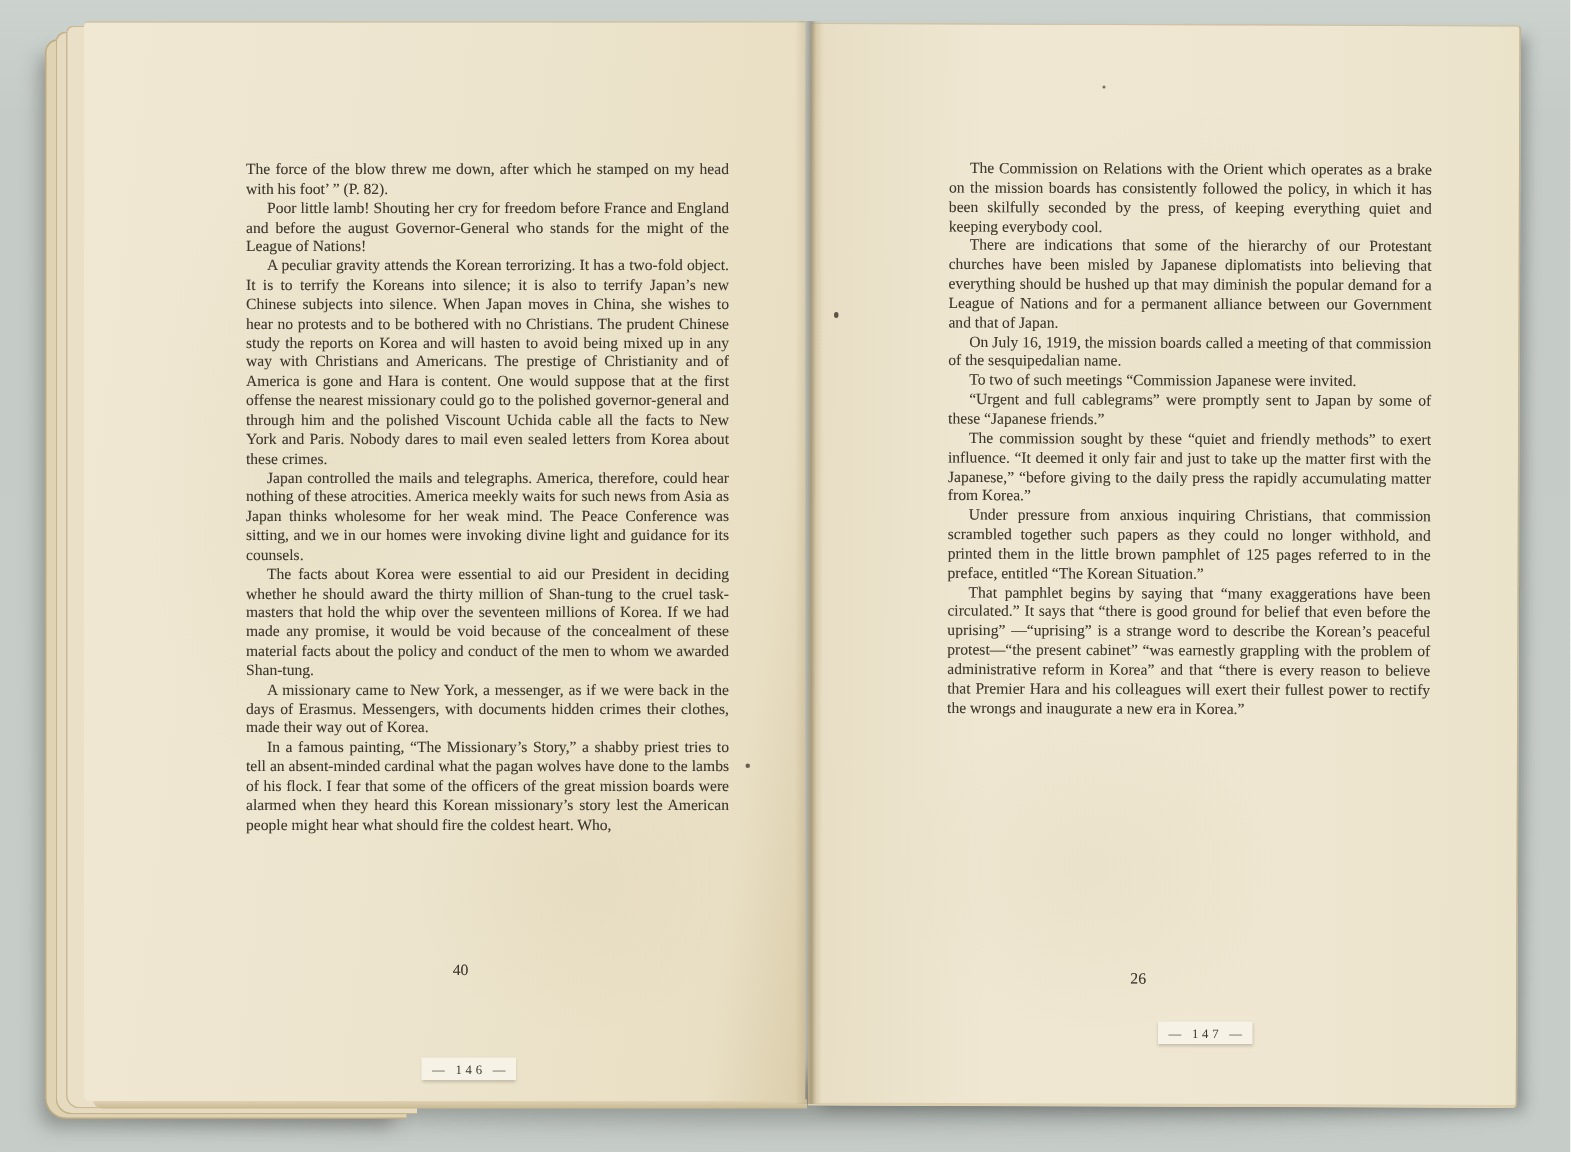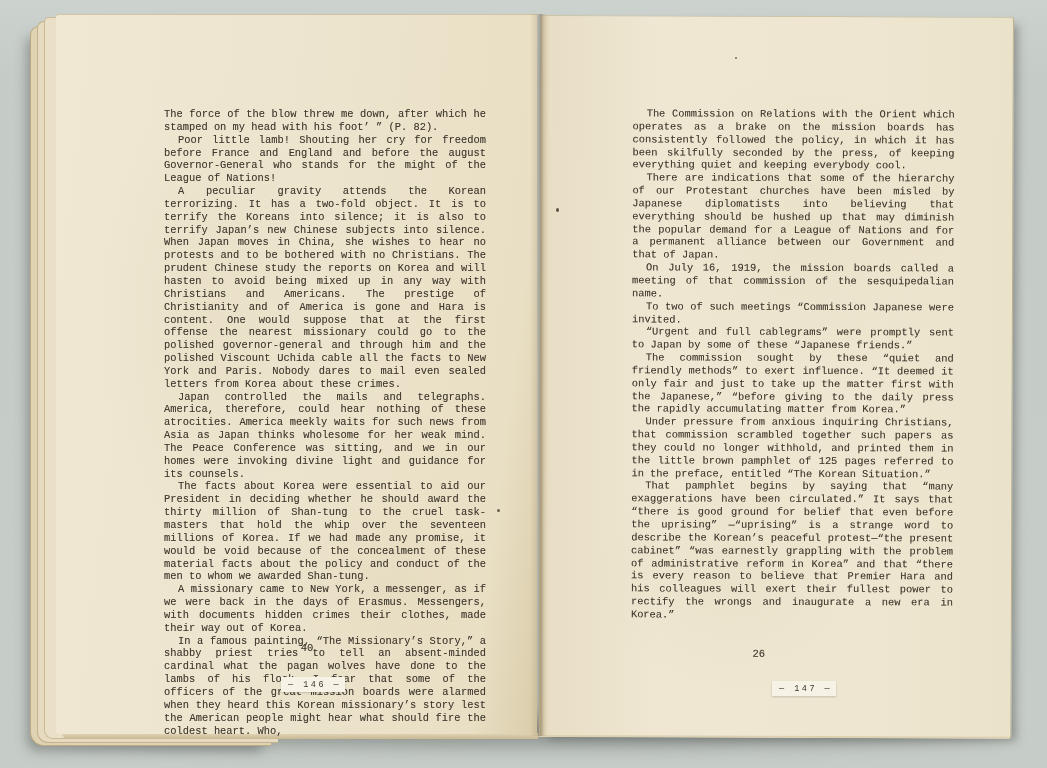--- a/index.html
+++ b/index.html
@@ -1,19 +1,19 @@
 <!DOCTYPE html>
 <html><head>
 <meta charset="utf-8">
 <style>
   html,body{margin:0;padding:0;}
   .scene{
     position:relative;width:1047px;height:768px;overflow:hidden;
     background:linear-gradient(180deg,#ccd2ce 0%,#c5cbc7 10%,#c6ccc8 100%);
-    font-family:Liberation Mono, monospace;
+    font-family:Liberation Serif, serif;
   }
   .book-shadow{
     position:absolute;left:60px;top:718px;width:950px;height:28px;
     background:rgba(95,100,96,0.55);filter:blur(9px);border-radius:50%;
   }
   
   .deckle{position:absolute;border-right:none;}
   .d1{left:30px;top:26px;width:240px;height:718px;background:#dfd3b4;
       border:1px solid #bcaa81;border-right:none;border-radius:9px 0 0 14px;
       box-shadow:-6px 8px 12px -3px rgba(88,92,88,0.5);}
@@ -59,21 +59,21 @@
   .text p.cont{text-indent:0;}
   .pagenum{position:absolute;width:30px;text-align:center;font-size:10.5px;color:#3e382e;
     text-shadow:0 0 0.4px rgba(62,52,40,0.35);}
   .pagenum-left{left:236px;top:627px;}
   .pagenum-right{left:205px;top:631px;}
   .folio{
     position:absolute;background:#f6f2e6;color:#3c3831;font-size:8.5px;
     letter-spacing:2.5px;padding:3px 4px 2px 7px;line-height:10px;
     box-shadow:0 1px 2px rgba(0,0,0,0.18);z-index:4;
   }
-  .folio-left{left:281px;top:677px;}
+  .folio-left{left:281px;top:705px;}
   .folio-right{left:740px;top:681px;margin-left:32px;}
   .speck{position:absolute;border-radius:50%;z-index:4;}
   .s1{left:556px;top:208px;width:3px;height:4px;background:#5a5246;}
   .s2{left:497px;top:509px;width:3px;height:3px;background:#6a5f4e;}
   .s3{left:735px;top:57px;width:2px;height:2px;background:#776c58;}
 </style>
 </head>
 <body>
 
 <div class="scene">

